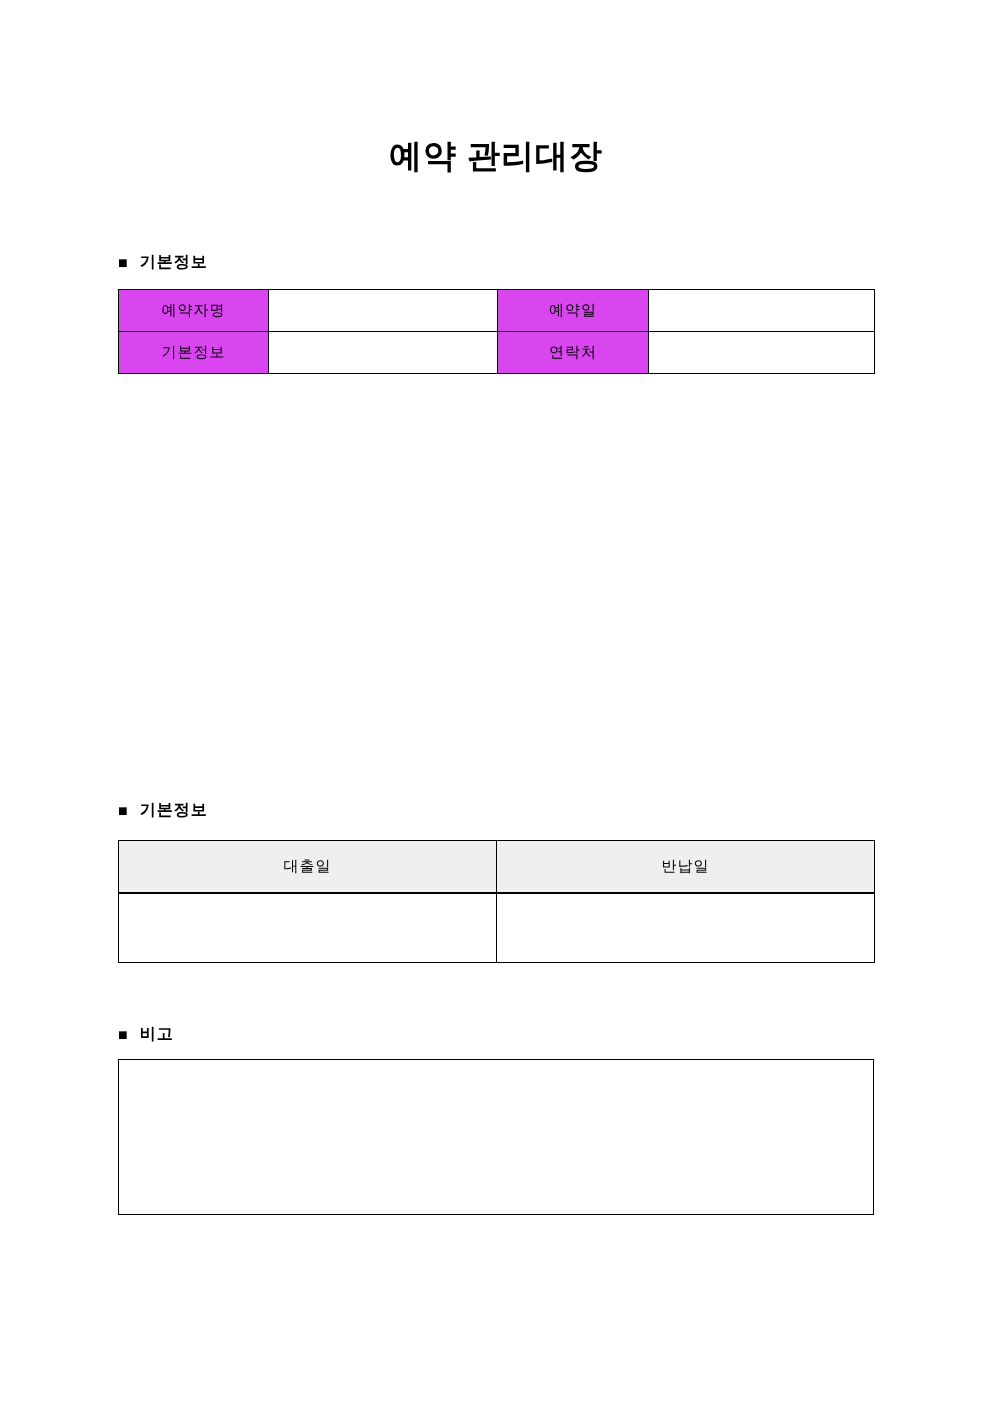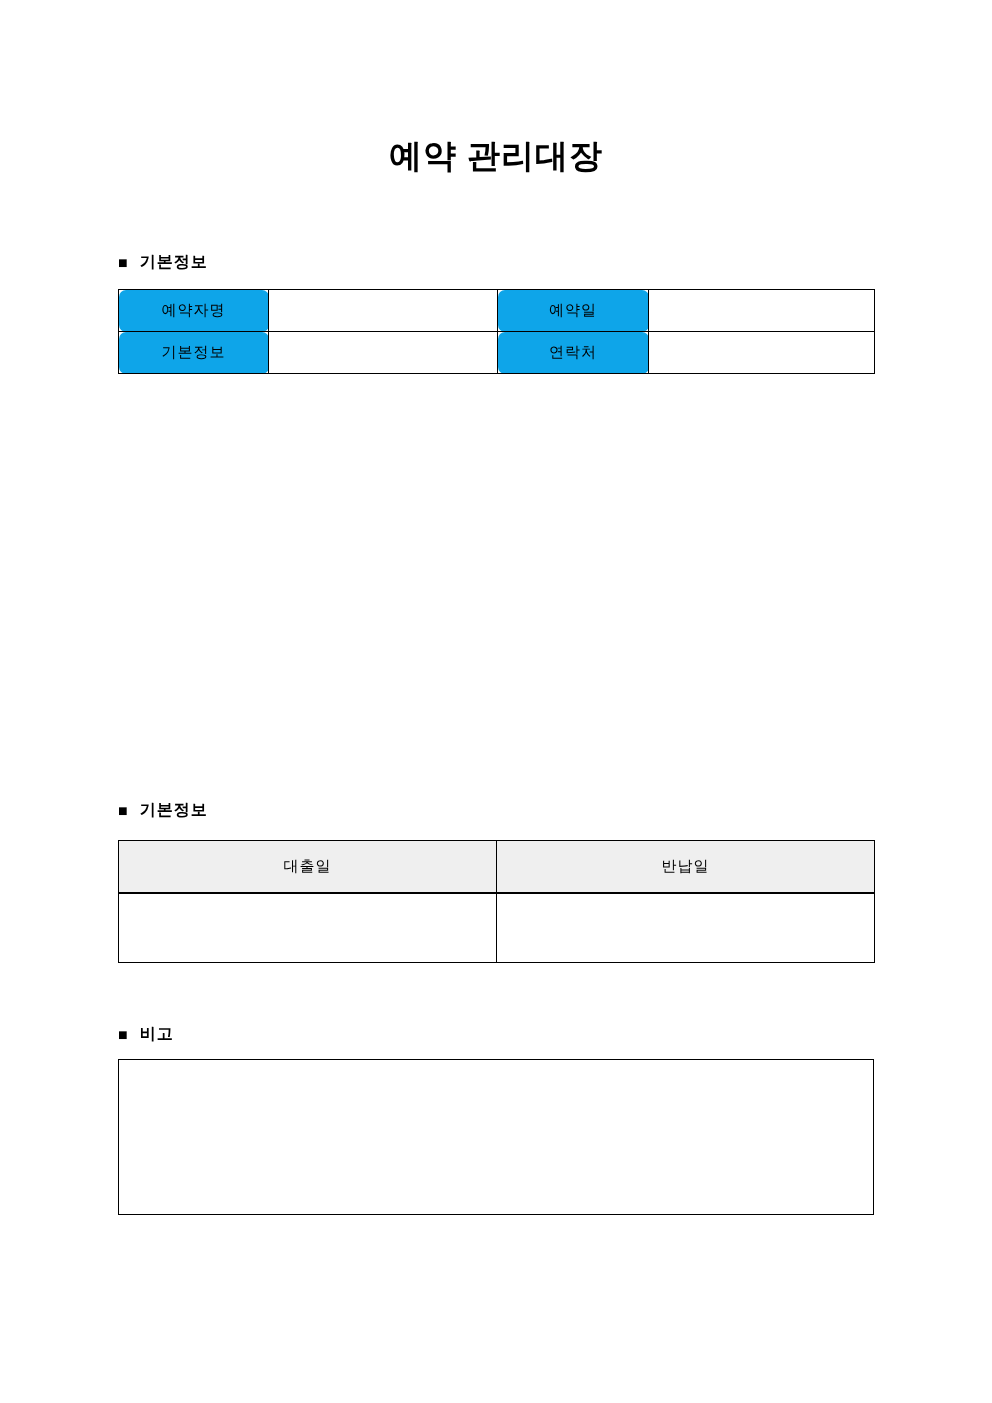--- a/index.html
+++ b/index.html
@@ -53,21 +53,21 @@
   .form-table td, .form-table th {
     border: 1px solid #000000;
     font-size: 15px;
     font-weight: normal;
     letter-spacing: 1px;
     text-align: center;
     vertical-align: middle;
     color: #000000;
     padding: 0;
   }
-  .label-cell { background: #0ea5e9; border-radius: 7px; }
+  .label-cell { background: #d946ef; }
   .input-cell { background: #ffffff; }
 
   .tbl-basic { top: 289px; }
   .tbl-basic .r-small { height: 42px; }
   .tbl-basic .r-big   { height: 360px; }
 
   .tbl-loan { top: 840px; }
   .tbl-loan th { height: 52px; background: #efefef; border-bottom-width: 2px; }
   .tbl-loan td { height: 70px; }
 

